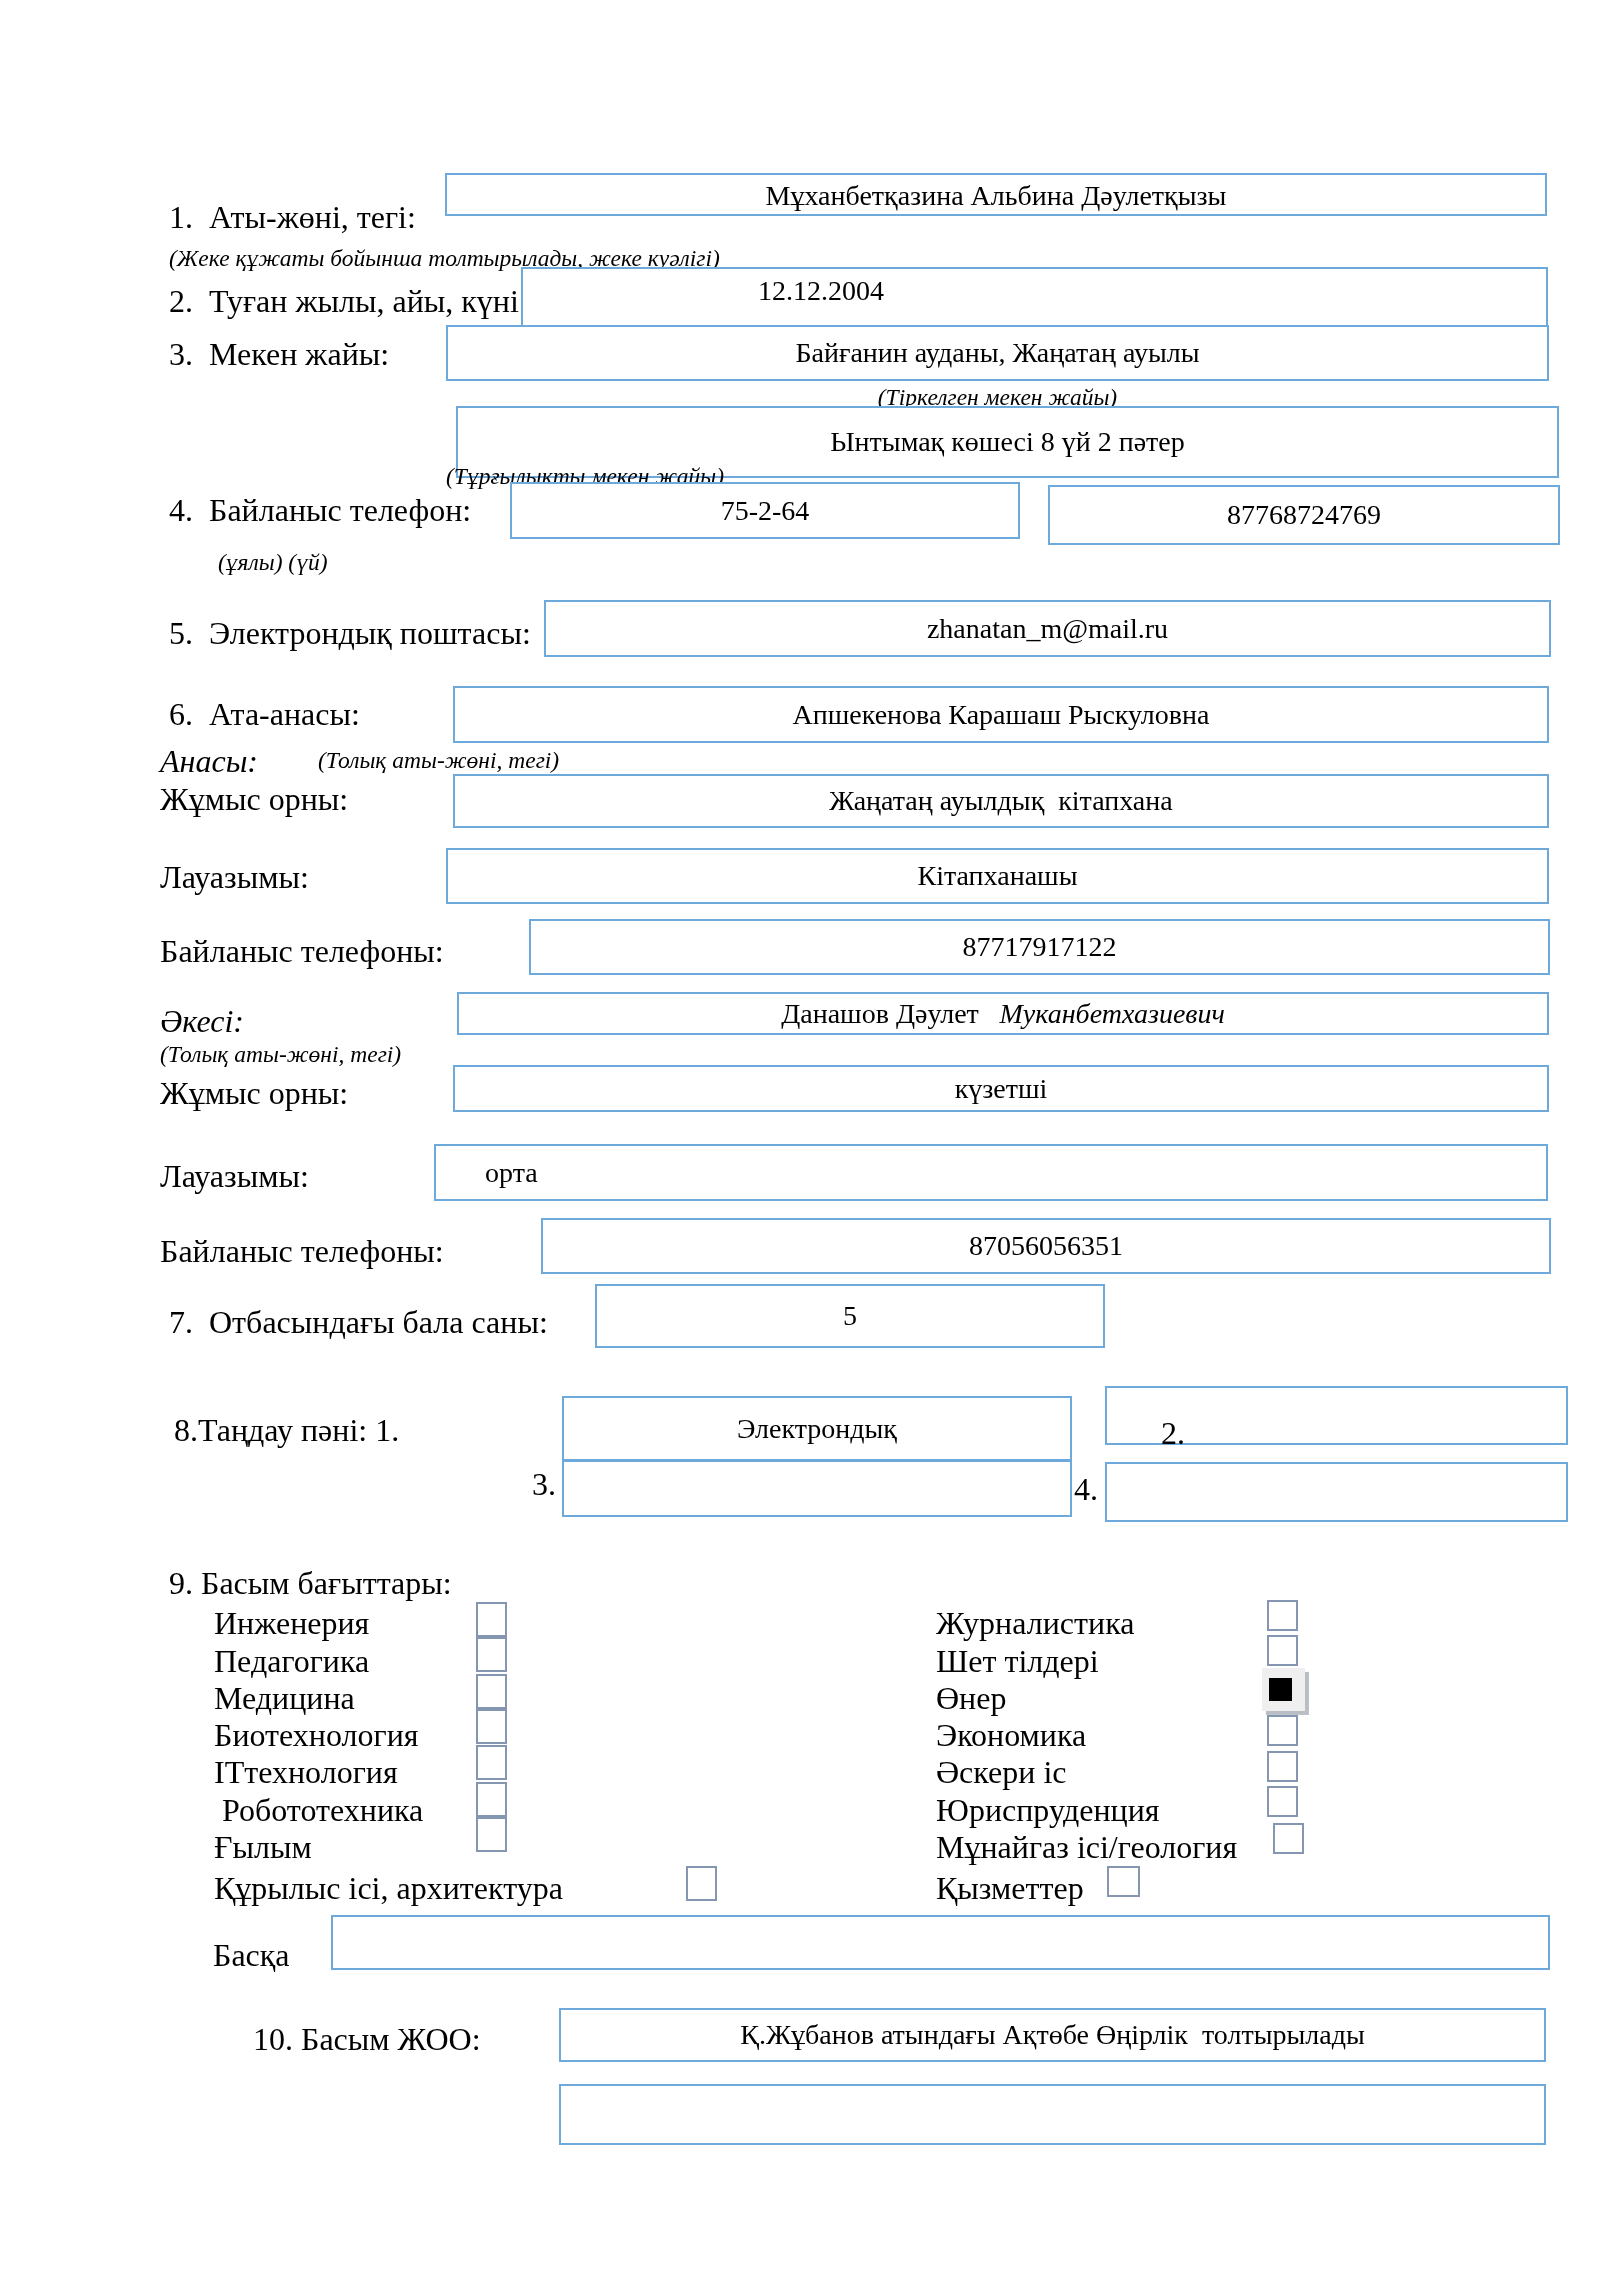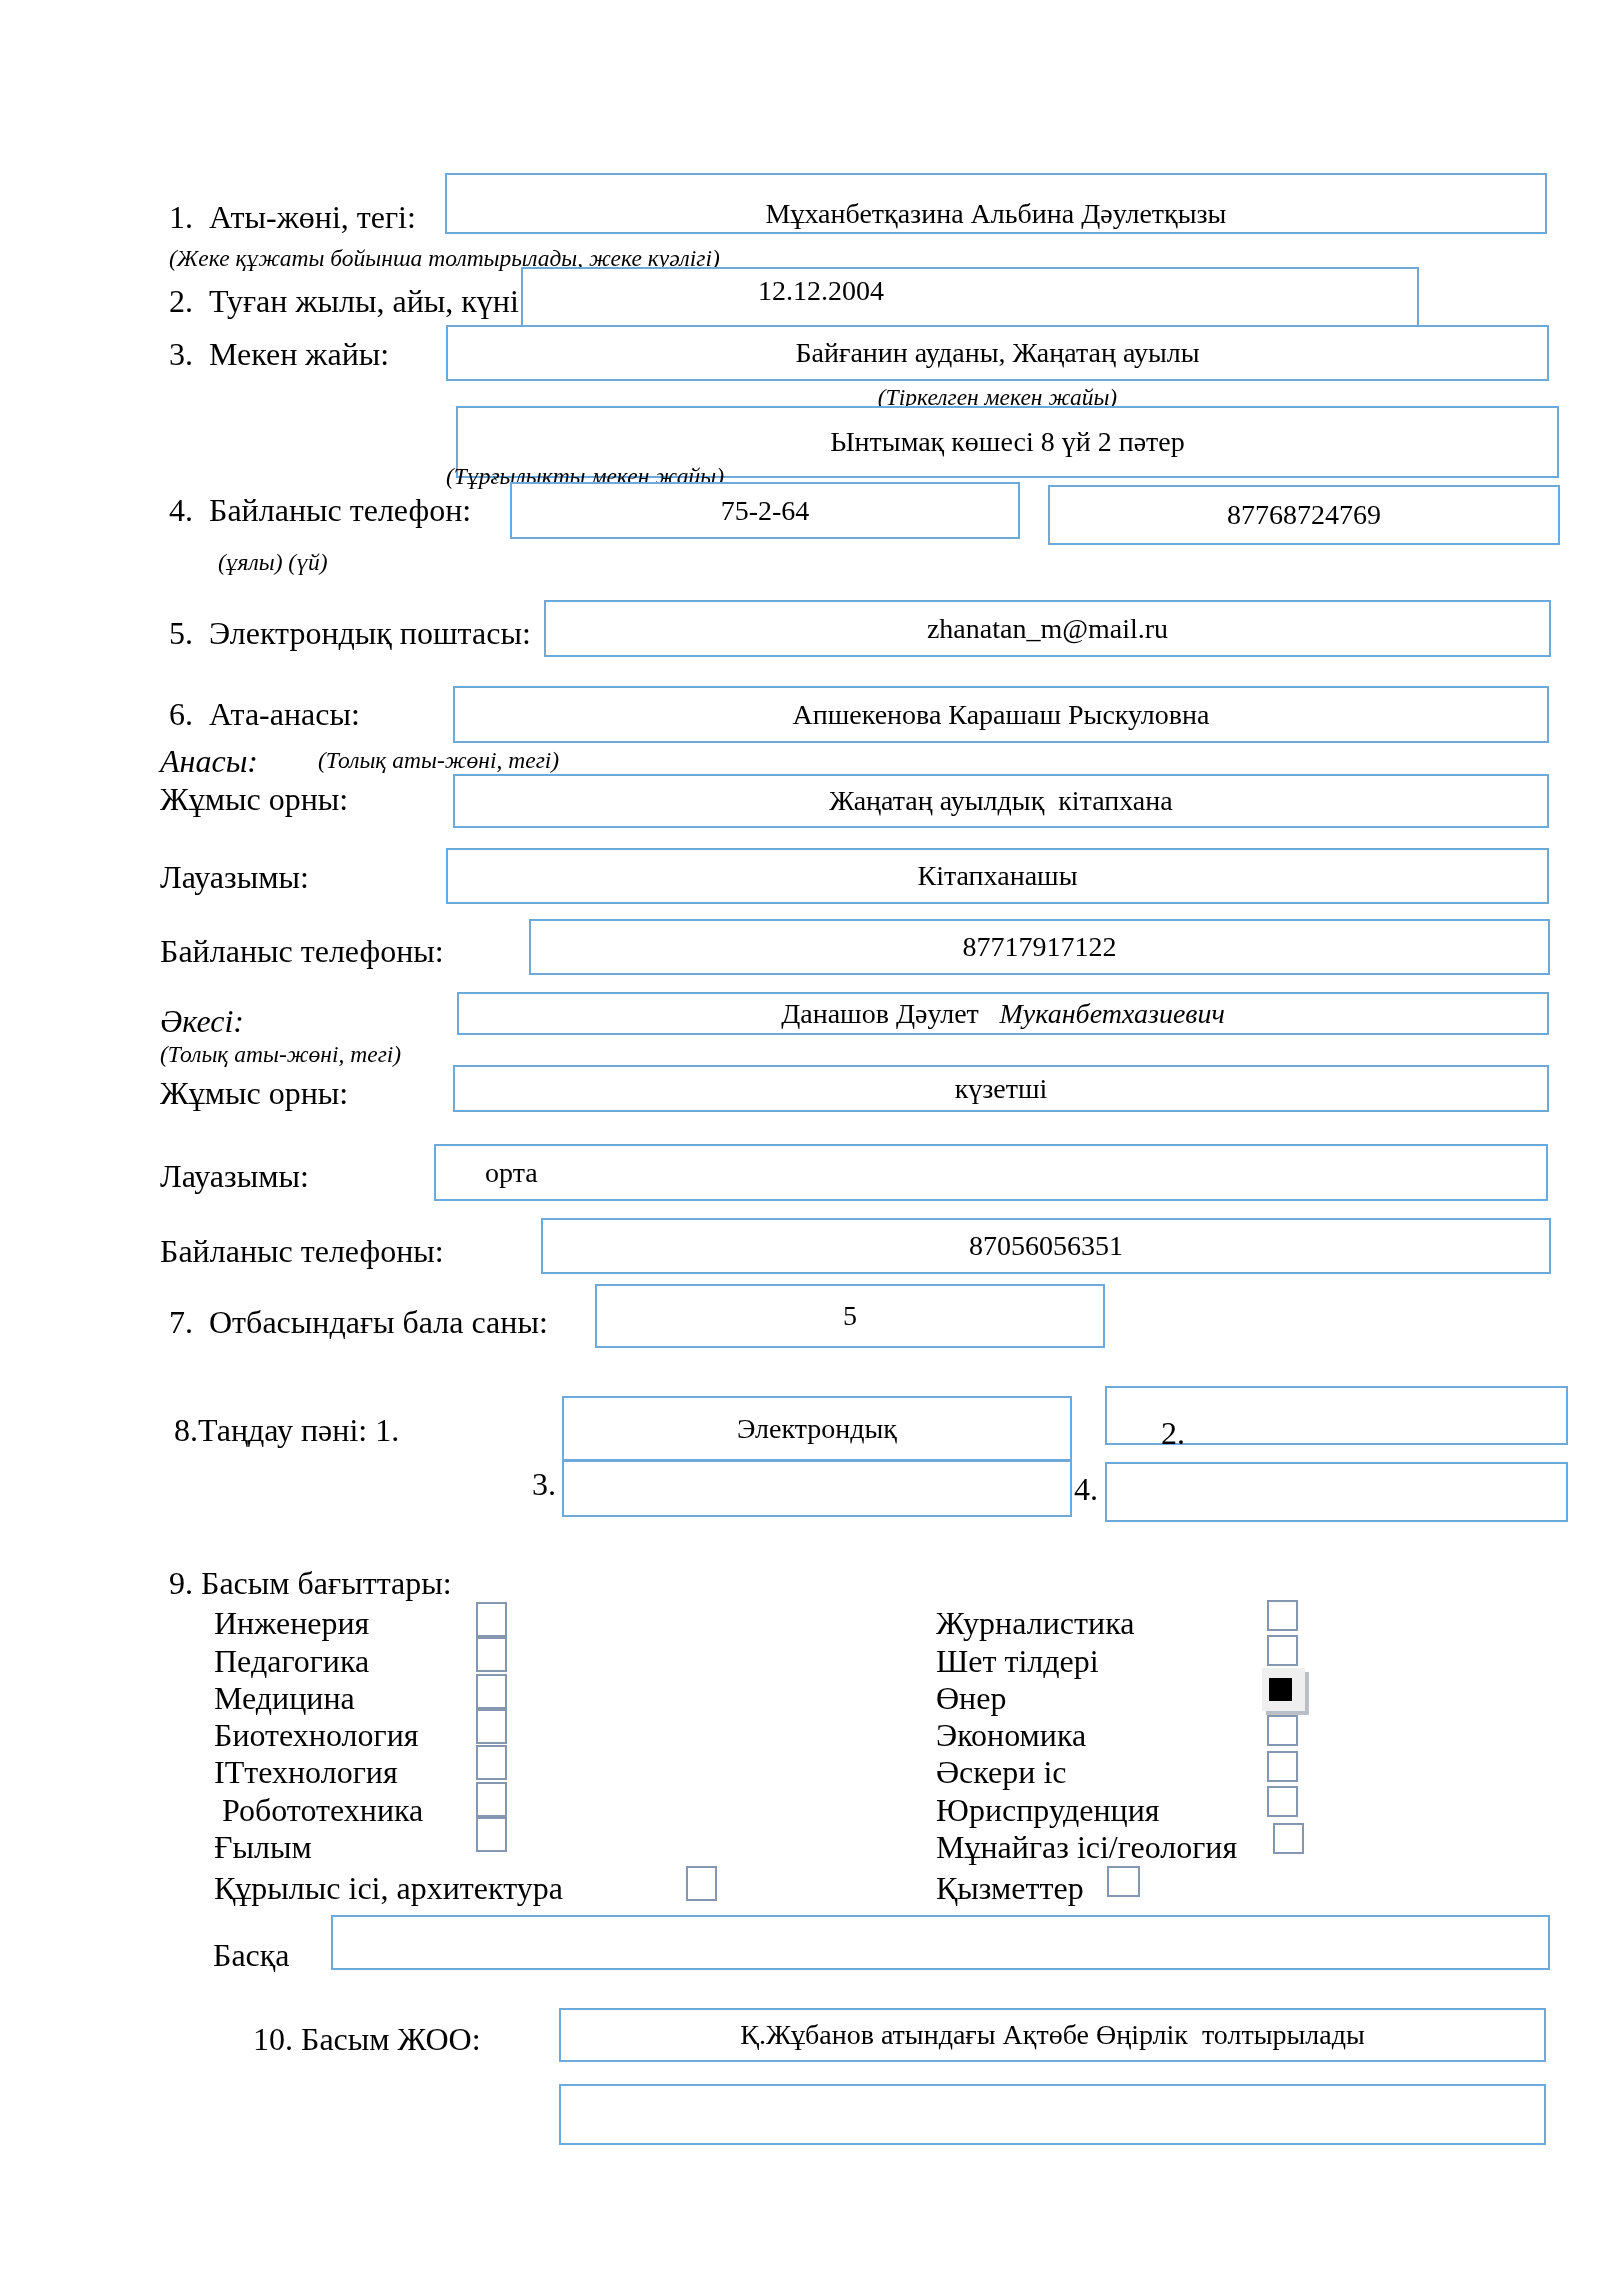--- a/index.html
+++ b/index.html
@@ -51,25 +51,25 @@
   }
   .ital{font-style:italic;}
   .gap2{display:inline-block;width:13.7px;}
 </style>
 </head>
 <body>
 
 <div class="page">
 
   <div class="abs lbl" style="left:169px;top:199px;">1.  Аты-жөні, тегі:</div>
-  <div class="box v-bottom" style="left:445px;top:173px;width:1102px;height:61px;"><span>Мұханбетқазина Альбина Дәулетқызы</span></div>
+  <div class="box v-bottom" style="left:445px;top:173px;width:1102px;height:43px;"><span>Мұханбетқазина Альбина Дәулетқызы</span></div>
   <div class="abs cap" style="left:169px;top:245px;">(Жеке құжаты бойынша толтырылады, жеке куәлігі)</div>
 
   <div class="abs lbl" style="left:169px;top:283px;">2.  Туған жылы, айы, күні:</div>
-  <div class="box v-topleft" style="left:521px;top:267px;width:898px;height:67px;"><span>12.12.2004</span></div>
+  <div class="box v-topleft" style="left:521px;top:267px;width:1027px;height:67px;"><span>12.12.2004</span></div>
 
   <div class="abs lbl" style="left:169px;top:336px;">3.  Мекен жайы:</div>
   <div class="box" style="left:446px;top:325px;width:1103px;height:56px;"><span>Байғанин ауданы, Жаңатаң ауылы</span></div>
   <div class="abs cap" style="left:446px;top:384px;width:1103px;text-align:center;">(Тіркелген мекен жайы)</div>
   <div class="box" style="left:456px;top:406px;width:1103px;height:72px;"><span>Ынтымақ көшесі 8 үй 2 пәтер</span></div>
   <div class="abs cap" style="left:446px;top:463px;width:1103px;text-align:left;font-style:italic;">(Тұрғылықты мекен жайы)</div>
 
   <div class="abs lbl" style="left:169px;top:492px;">4.  Байланыс телефон:</div>
   <div class="box" style="left:510px;top:482px;width:510px;height:57px;"><span>75-2-64</span></div>
   <div class="box" style="left:1048px;top:485px;width:512px;height:60px;"><span>87768724769</span></div>

